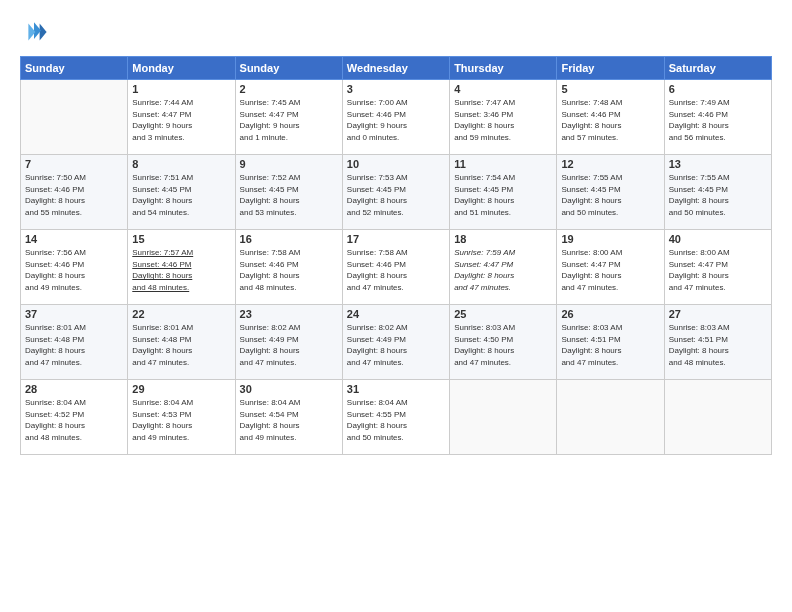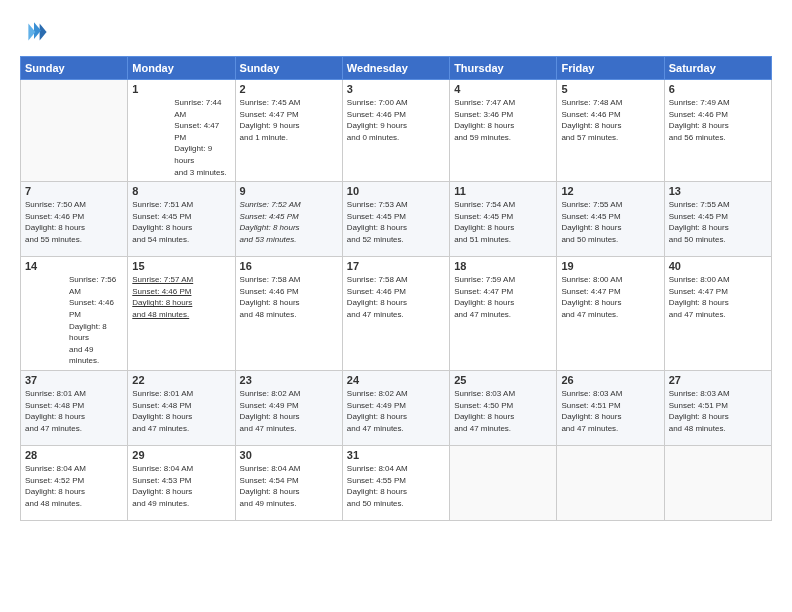--- a/index.html
+++ b/index.html
@@ -135,21 +135,21 @@
           <th>Thursday</th>
           <th>Friday</th>
           <th>Saturday</th>
         </tr>
     </thead>
     <tbody id="calendar-body">
     <tr>
           <td class="empty-cell"></td>
           <td>
             <span class="day-number">1</span>
-            <div class="day-info" style="white-space: pre-line; margin-left: 42px;">Sunrise: 7:44 AM
+            <div class="day-info" style="white-space: pre-line;">Sunrise: 7:44 AM
 Sunset: 4:47 PM
 Daylight: 9 hours
 and 3 minutes.</div>
           </td>
           <td>
             <span class="day-number">2</span>
             <div class="day-info" style="white-space: pre-line;">Sunrise: 7:45 AM
 Sunset: 4:47 PM
 Daylight: 9 hours
 and 1 minute.</div>
@@ -193,21 +193,21 @@
           </td>
           <td>
             <span class="day-number">8</span>
             <div class="day-info" style="white-space: pre-line;">Sunrise: 7:51 AM
 Sunset: 4:45 PM
 Daylight: 8 hours
 and 54 minutes.</div>
           </td>
           <td>
             <span class="day-number">9</span>
-            <div class="day-info" style="white-space: pre-line; font-style: italic;">Sunrise: 7:52 AM
+            <div class="day-info" style="white-space: pre-line;">Sunrise: 7:52 AM
 Sunset: 4:45 PM
 Daylight: 8 hours
 and 53 minutes.</div>
           </td>
           <td>
             <span class="day-number">10</span>
             <div class="day-info" style="white-space: pre-line;">Sunrise: 7:53 AM
 Sunset: 4:45 PM
 Daylight: 8 hours
 and 52 minutes.</div>
@@ -230,21 +230,21 @@
             <span class="day-number">13</span>
             <div class="day-info" style="white-space: pre-line;">Sunrise: 7:55 AM
 Sunset: 4:45 PM
 Daylight: 8 hours
 and 50 minutes.</div>
           </td>
         </tr>
         <tr>
           <td>
             <span class="day-number">14</span>
-            <div class="day-info" style="white-space: pre-line; margin-left: 44px;">Sunrise: 7:56 AM
+            <div class="day-info" style="white-space: pre-line;">Sunrise: 7:56 AM
 Sunset: 4:46 PM
 Daylight: 8 hours
 and 49 minutes.</div>
           </td>
           <td>
             <span class="day-number">15</span>
             <div class="day-info" style="white-space: pre-line; text-decoration: underline;">Sunrise: 7:57 AM
 Sunset: 4:46 PM
 Daylight: 8 hours
 and 48 minutes.</div>
@@ -258,21 +258,21 @@
           </td>
           <td>
             <span class="day-number">17</span>
             <div class="day-info" style="white-space: pre-line;">Sunrise: 7:58 AM
 Sunset: 4:46 PM
 Daylight: 8 hours
 and 47 minutes.</div>
           </td>
           <td>
             <span class="day-number">18</span>
-            <div class="day-info" style="white-space: pre-line;">Sunrise: 7:59 AM
+            <div class="day-info" style="white-space: pre-line; font-style: italic;">Sunrise: 7:59 AM
 Sunset: 4:47 PM
 Daylight: 8 hours
 and 47 minutes.</div>
           </td>
           <td>
             <span class="day-number">19</span>
             <div class="day-info" style="white-space: pre-line;">Sunrise: 8:00 AM
 Sunset: 4:47 PM
 Daylight: 8 hours
 and 47 minutes.</div>

